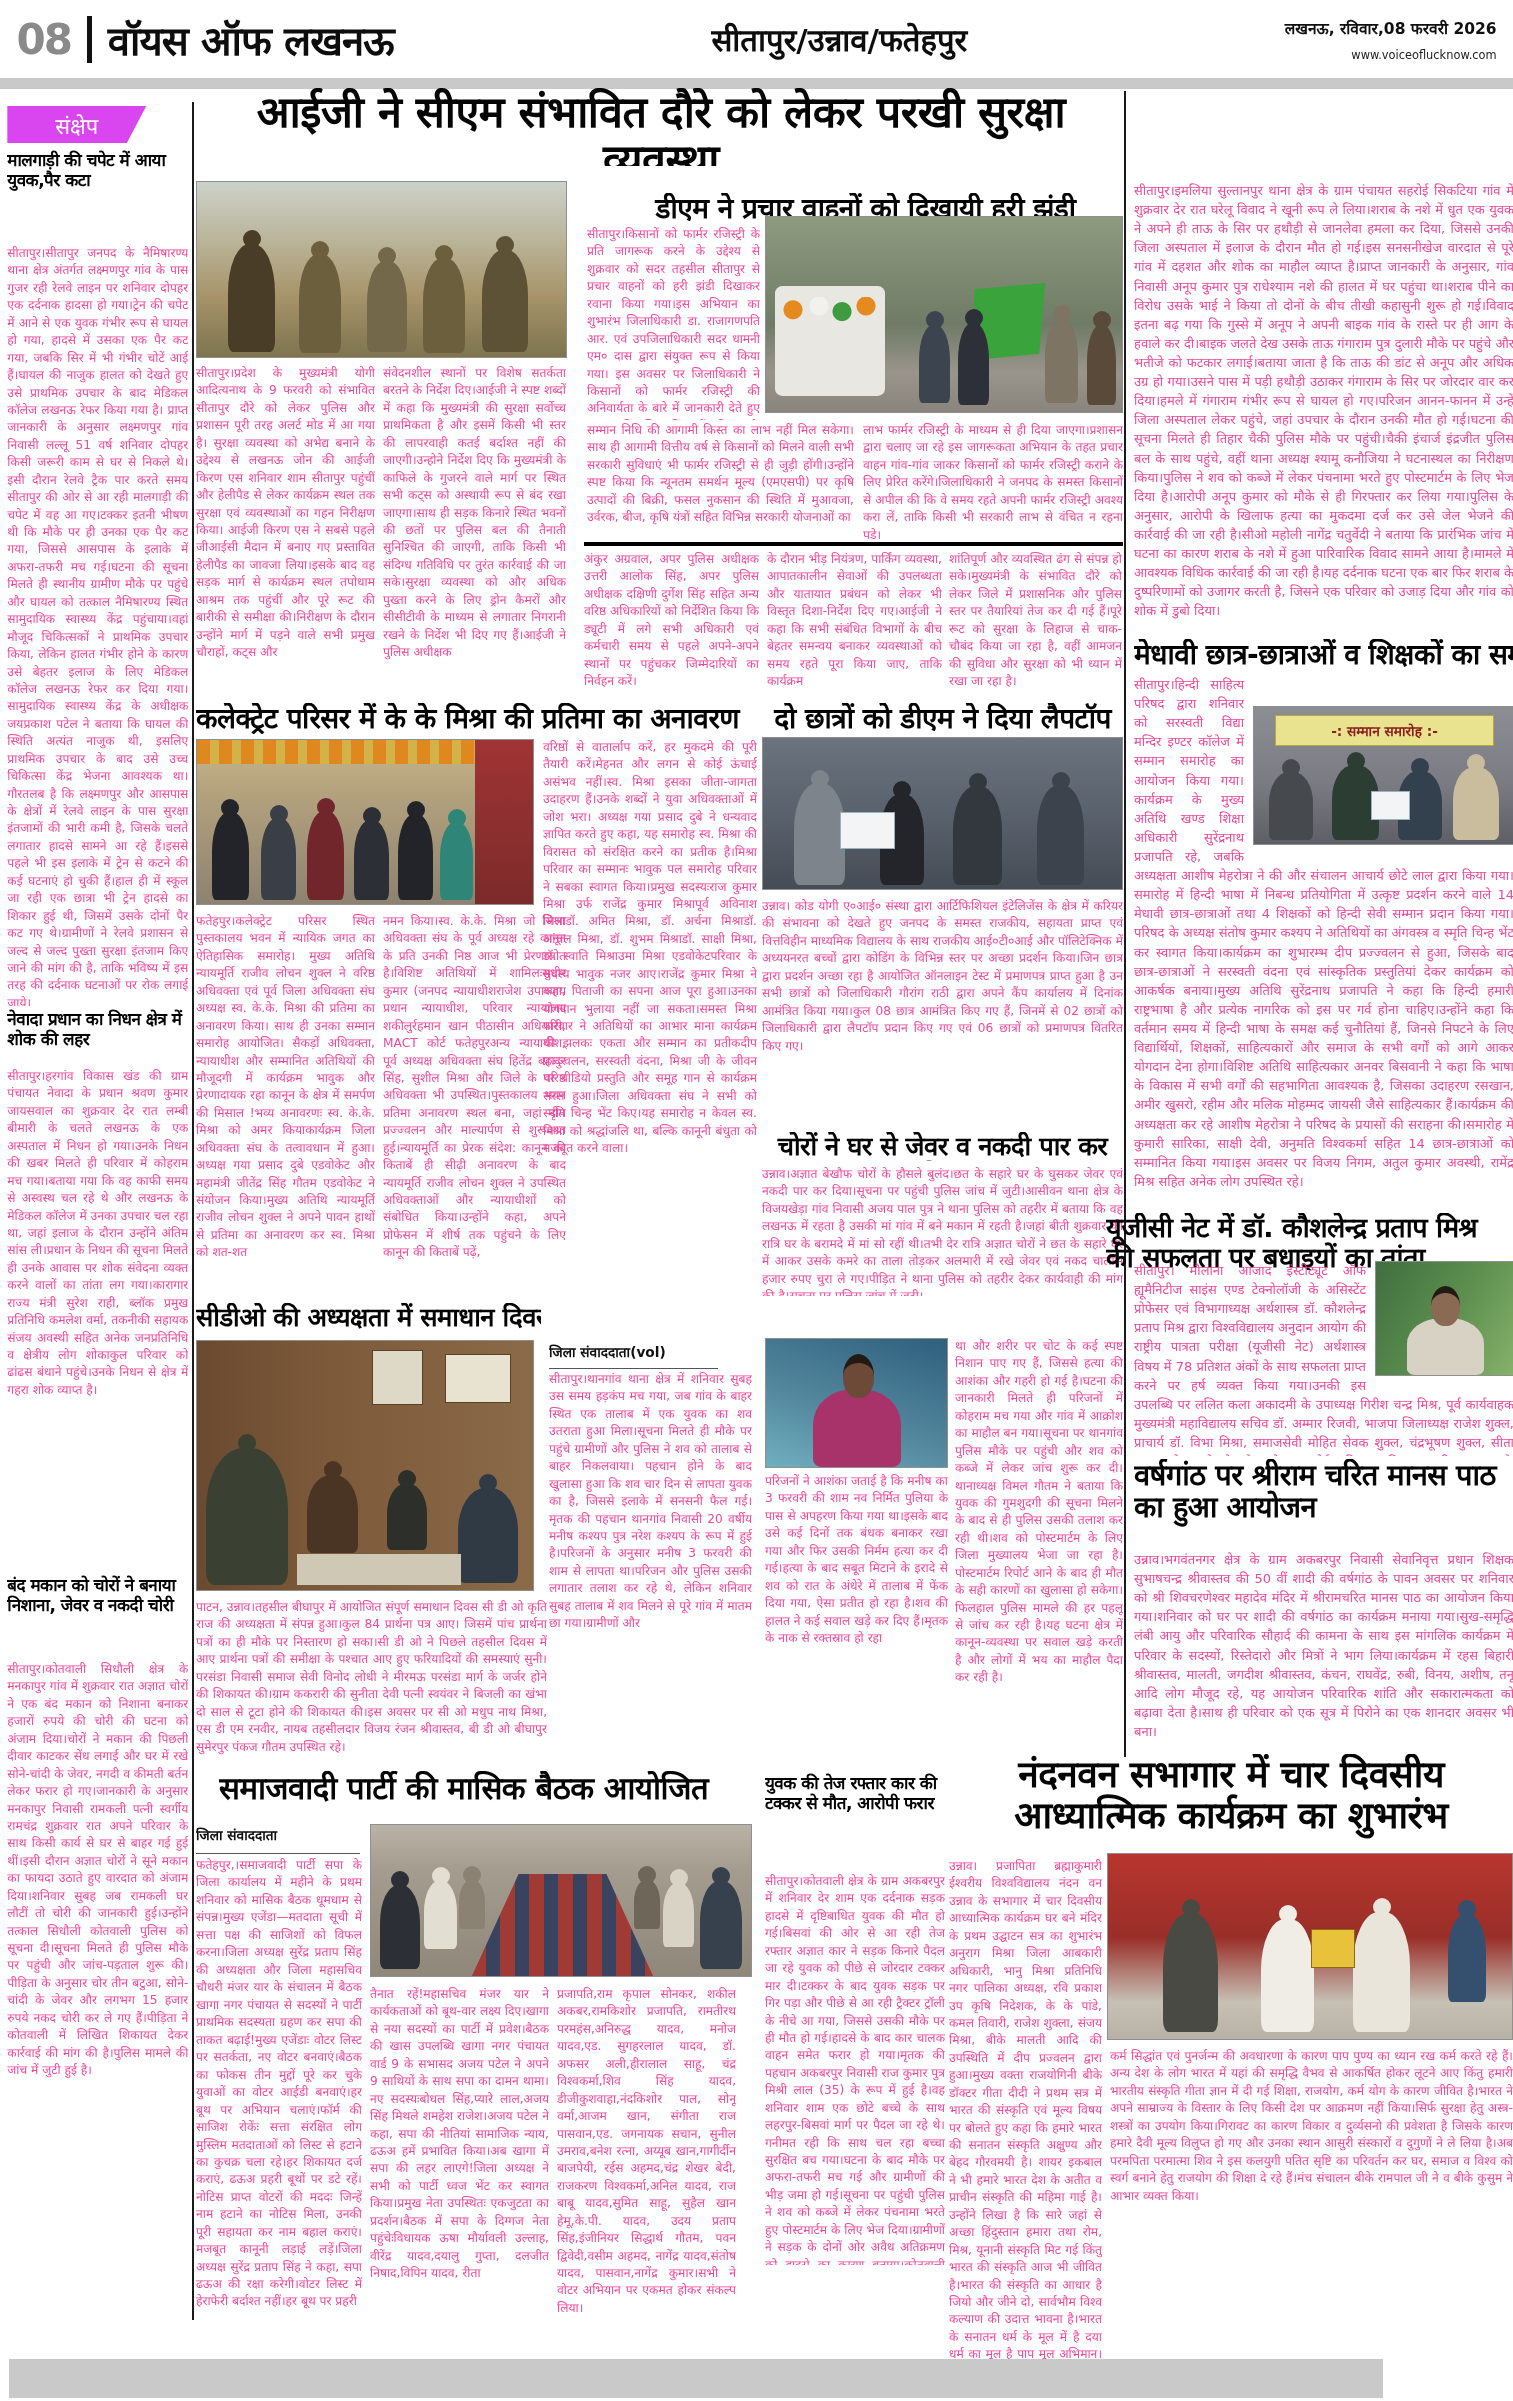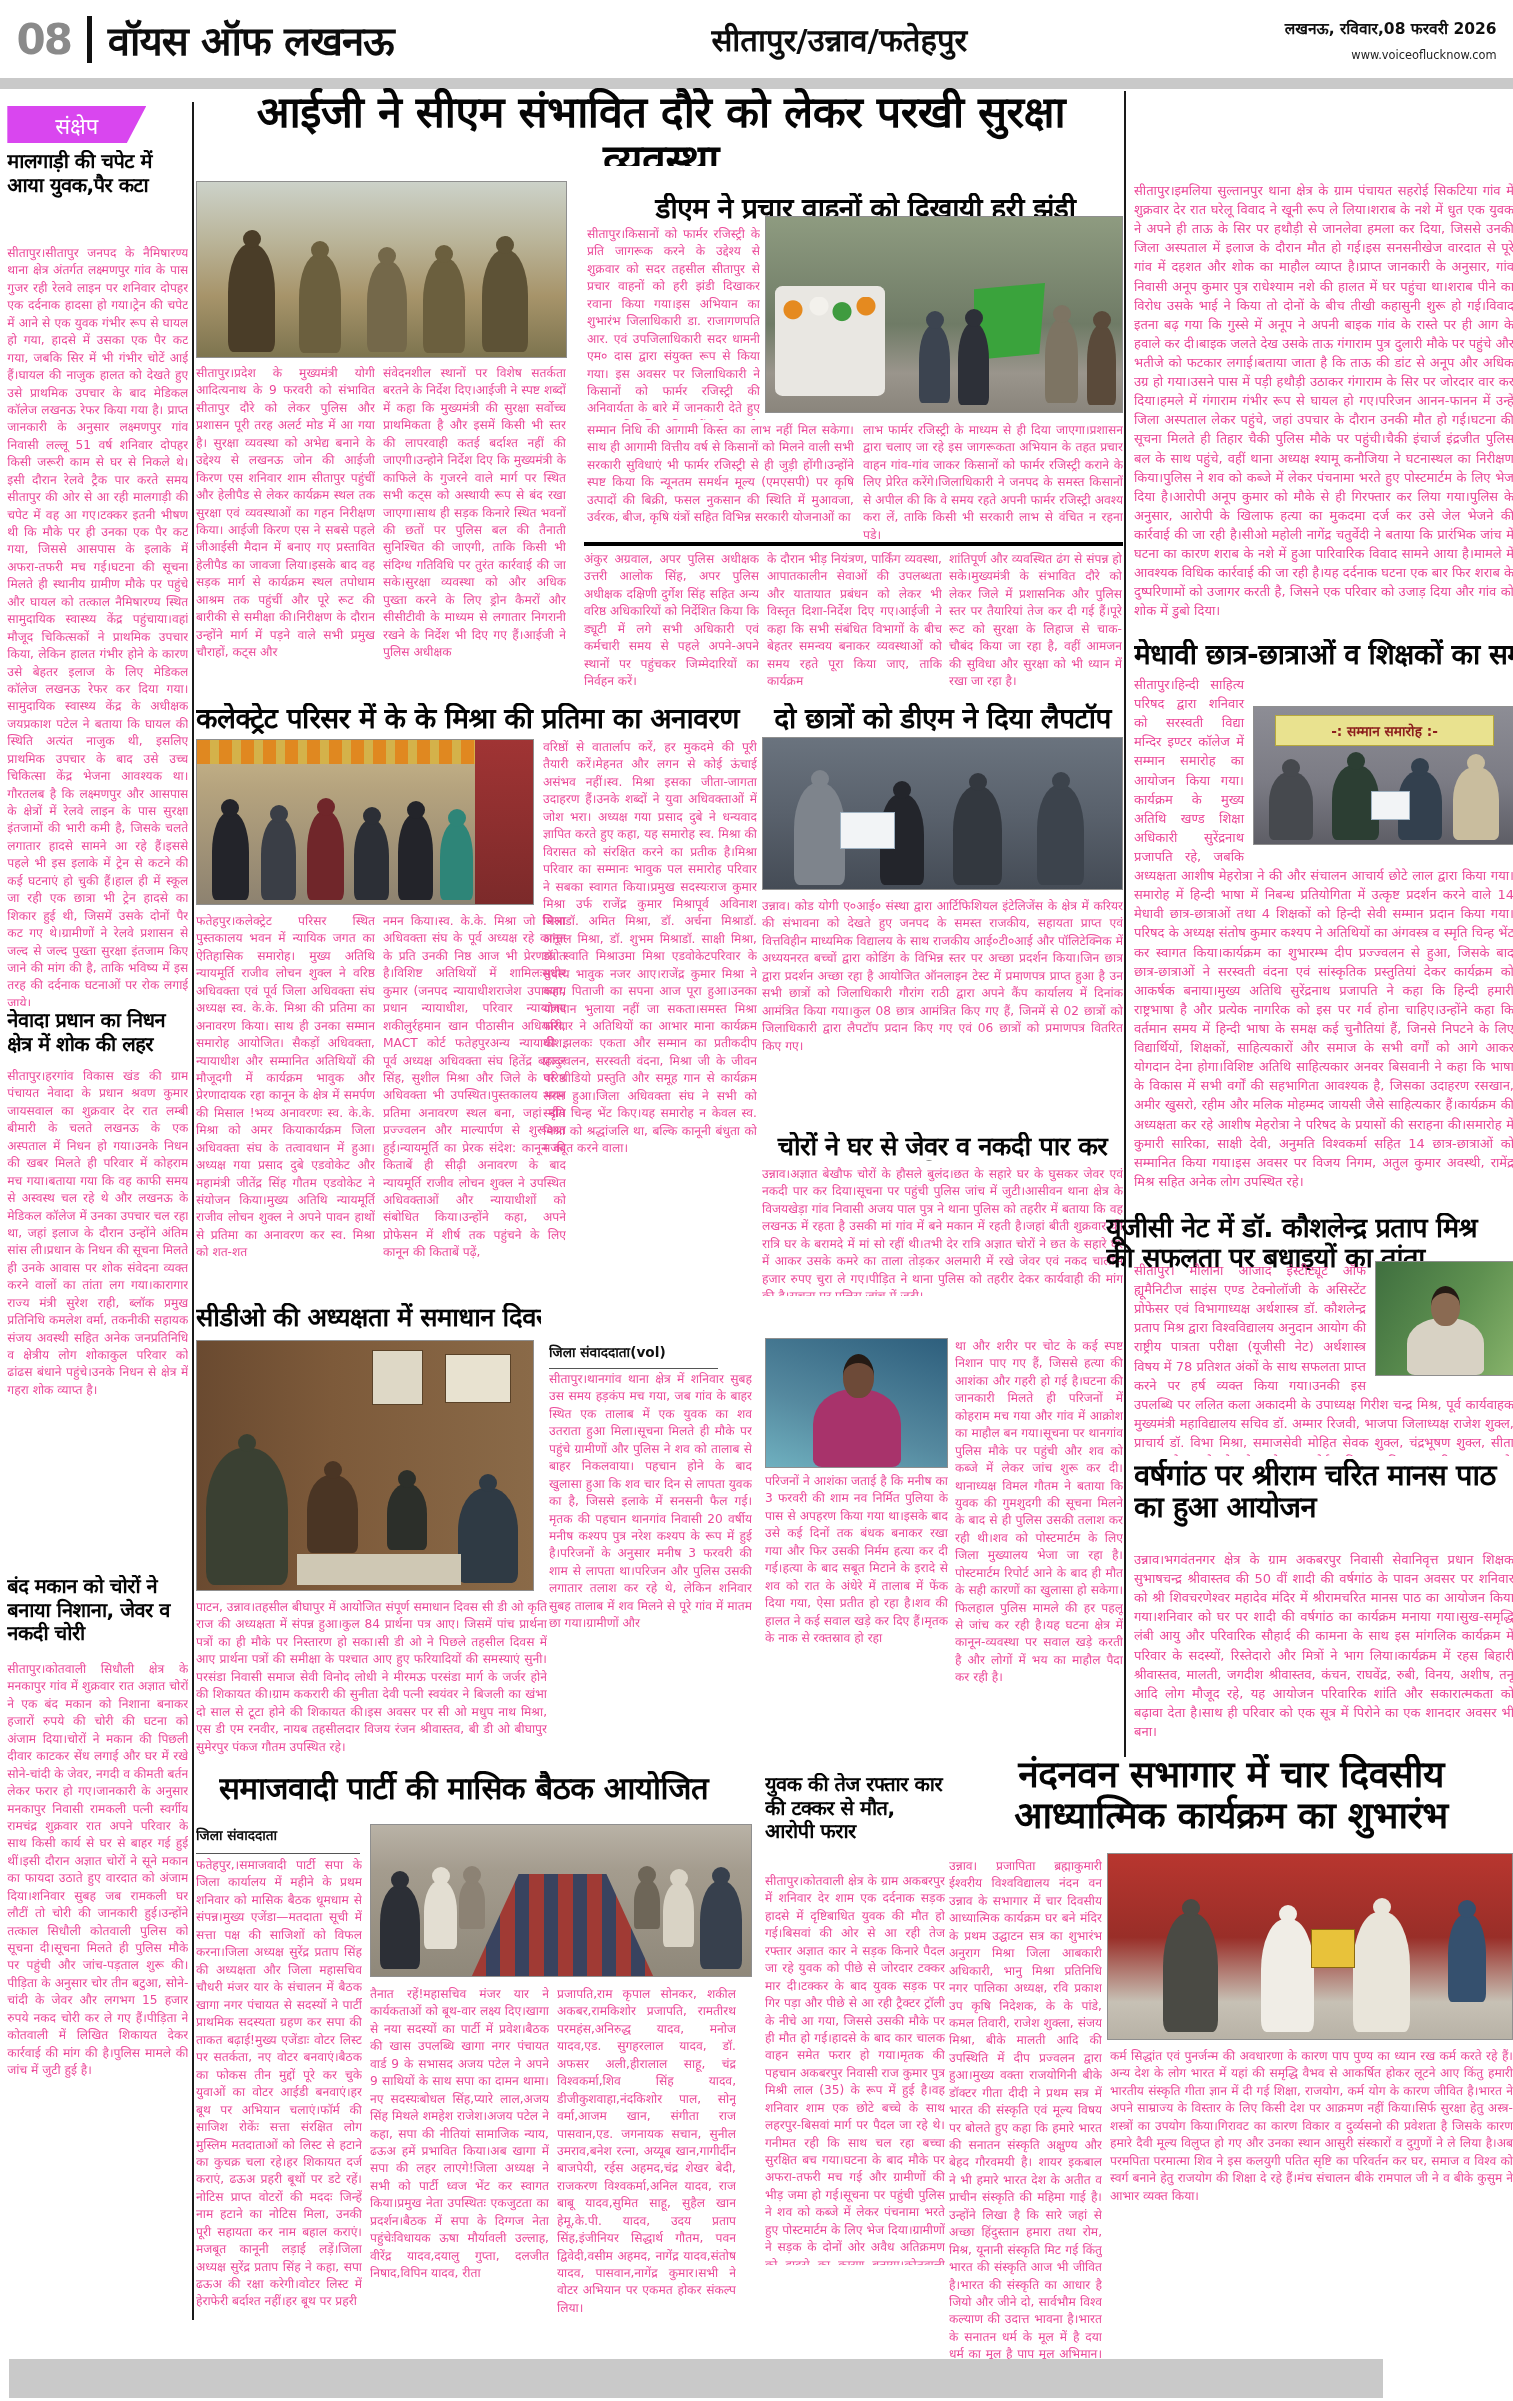--- a/index.html
+++ b/index.html
@@ -17,21 +17,21 @@
   .mh-site{font-size:11.4px;color:#222;margin-top:9px;}
   .grayband{position:absolute;background:#c9c9c9;}
   .vline{position:absolute;background:#1a1a1a;width:1.8px;}
   .thickrule{position:absolute;background:#000;height:3.7px;}
   
   .hl{font-weight:bold;color:#050505;line-height:1.12;letter-spacing:-0.5px;}
   .hl-main{font-size:43px;text-align:center;}
   .hl-xl{font-size:37px;text-align:center;}
   .hl-lg{font-size:28px;}
   .hl-md{font-size:25.6px;}
-  .hl-sb{font-size:20px;line-height:1.18;}
+  .hl-sb{font-size:17px;line-height:1.18;}
   .ctr{text-align:center;}
   .body-txt{font-size:12.2px;line-height:1.43;text-align:justify;color:#ec4899;}
   .body-lg{font-size:13px;line-height:1.47;}
   .byline{font-size:13.7px;font-weight:bold;border-bottom:1.8px solid #555;padding-bottom:3.7px;}
   .badge{background:#d946ef;color:#fff;font-size:22px;font-weight:normal;display:flex;align-items:center;justify-content:center;clip-path:polygon(0 0,100% 0,86% 100%,0 100%);}
   .photo{position:absolute;overflow:hidden;border:0.9px solid #8f8f8f;box-sizing:border-box;}
   .person{position:absolute;border-radius:45% 45% 10% 10%;}
   .person::before{content:"";position:absolute;left:50%;transform:translateX(-50%);top:-13.7px;width:18px;height:18px;border-radius:50%;background:inherit;}
   .banner-strip{position:absolute;left:8%;top:6%;width:84%;height:21%;background:#e9e28f;display:flex;align-items:center;justify-content:center;font-weight:bold;color:#8c1d1d;font-size:13.7px;border:0.9px solid #b7a93c;}
   .flag{position:absolute;background:#3aa33c;clip-path:polygon(0 8%,100% 0,92% 92%,0 100%);}

